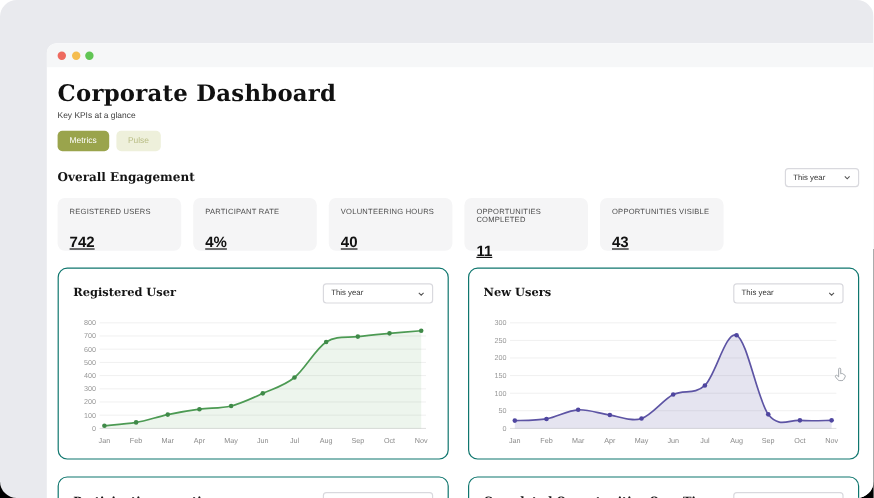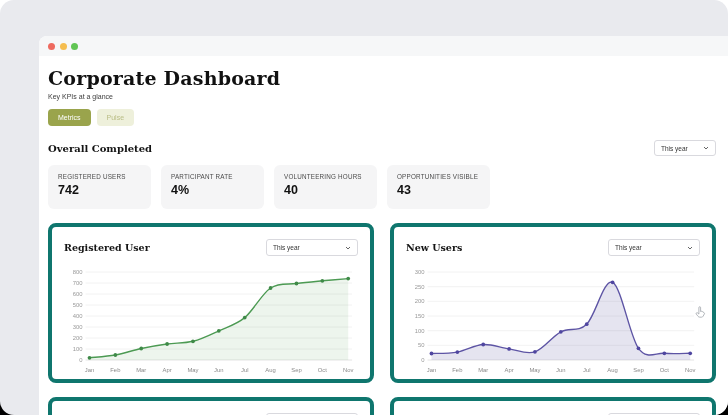--- a/index.html
+++ b/index.html
@@ -27,23 +27,23 @@
   .tab { font-size:7px; height:17px; padding:0 10px; border-radius:4px; display:inline-flex; align-items:center; cursor:pointer; border:none; }
   .tab.active { color:#ffffff; }
   .section-row { display:flex; justify-content:space-between; align-items:center; margin-top:14px; }
   .section-title { font-family:"DejaVu Serif","Liberation Serif",serif; font-weight:bold; font-size:10px; color:#141414; }
   .select { background:#fff; border:1px solid #d9d9de; border-radius:3px; height:16px; display:flex; align-items:center; justify-content:space-between; padding:0 6px; font-size:6.5px; color:#333; cursor:pointer; }
   .select.sm { width:62px; }
   .select.md { width:92px; height:17px; }
   .kpi-grid { display:grid; grid-template-columns:repeat(6,1fr); gap:10px; margin-top:9px; }
   .kpi-card { background:#f5f5f6; border-radius:6px; padding:8px 10px; height:44px; }
   .kpi-label { font-size:6.3px; color:#4a4a4a; letter-spacing:.2px; text-transform:uppercase; }
-  .kpi-value { font-size:12.5px; font-weight:bold; color:#111; margin-top:3px; }
+  .kpi-value { font-size:12.5px; font-weight:bold; color:#111; margin-top:15px;text-decoration:underline; }
   .charts-grid { display:grid; grid-template-columns:1fr 1fr; gap:16px; margin-top:14px; }
-  .chart-card { background:#fff; border:4px solid #0f766e; border-radius:8px; padding:10px 12px; height:160px; overflow:hidden; }
+  .chart-card { background:#fff; border:1px solid #0f766e; border-radius:8px; padding:10px 12px; height:160px; overflow:hidden; }
   .chart-card.short { height:80px; }
   .chart-head { display:flex; justify-content:space-between; align-items:center; margin-top:2px; }
   .chart-title { font-family:"DejaVu Serif","Liberation Serif",serif; font-weight:bold; font-size:9.5px; color:#141414; }
   .chart-body { margin-top:8px; }
   .chart-body svg { width:100%; height:112px; display:block; }
   .caret { display:flex; align-items:center; margin-left:4px; }
   .cursor-hand { position:absolute; left:694px; top:306px; width:13px; height:13px; pointer-events:none; }
 </style>
 </head>
 <body>
@@ -59,21 +59,21 @@
     <div class="content">
       <div class="page-title">Corporate Dashboard</div>
       <div class="page-subtitle">Key KPIs at a glance</div>
 
       <div class="tabs">
         <button class="tab active" style="background:#9aa44c">Metrics</button>
         <button class="tab" style="background:#eef0db;color:#b9bd85">Pulse</button>
       </div>
 
       <div class="section-row">
-        <div class="section-title">Overall Completed</div>
+        <div class="section-title">Overall Engagement</div>
         <div class="select sm">
           <span>This year</span>
           <span class="caret">
             <svg width="6" height="4" viewBox="0 0 6 4">
                 <path d="M1 1l2 2 2-2" stroke="#555" stroke-width="0.9" fill="none"></path>
               </svg>
           </span>
         </div>
       </div>
 
@@ -82,20 +82,24 @@
           <div class="kpi-label">Registered Users</div>
           <div class="kpi-value">742</div>
         </div>
         <div class="kpi-card">
           <div class="kpi-label">Participant Rate</div>
           <div class="kpi-value">4%</div>
         </div>
         <div class="kpi-card">
           <div class="kpi-label">Volunteering Hours</div>
           <div class="kpi-value">40</div>
+        </div>
+        <div class="kpi-card">
+          <div class="kpi-label">Opportunities Completed</div>
+          <div class="kpi-value">11</div>
         </div>
         <div class="kpi-card">
           <div class="kpi-label">Opportunities Visible</div>
           <div class="kpi-value">43</div>
         </div>
       </div>
 
       <div class="charts-grid">
         <div class="chart-card">
           <div class="chart-head">

